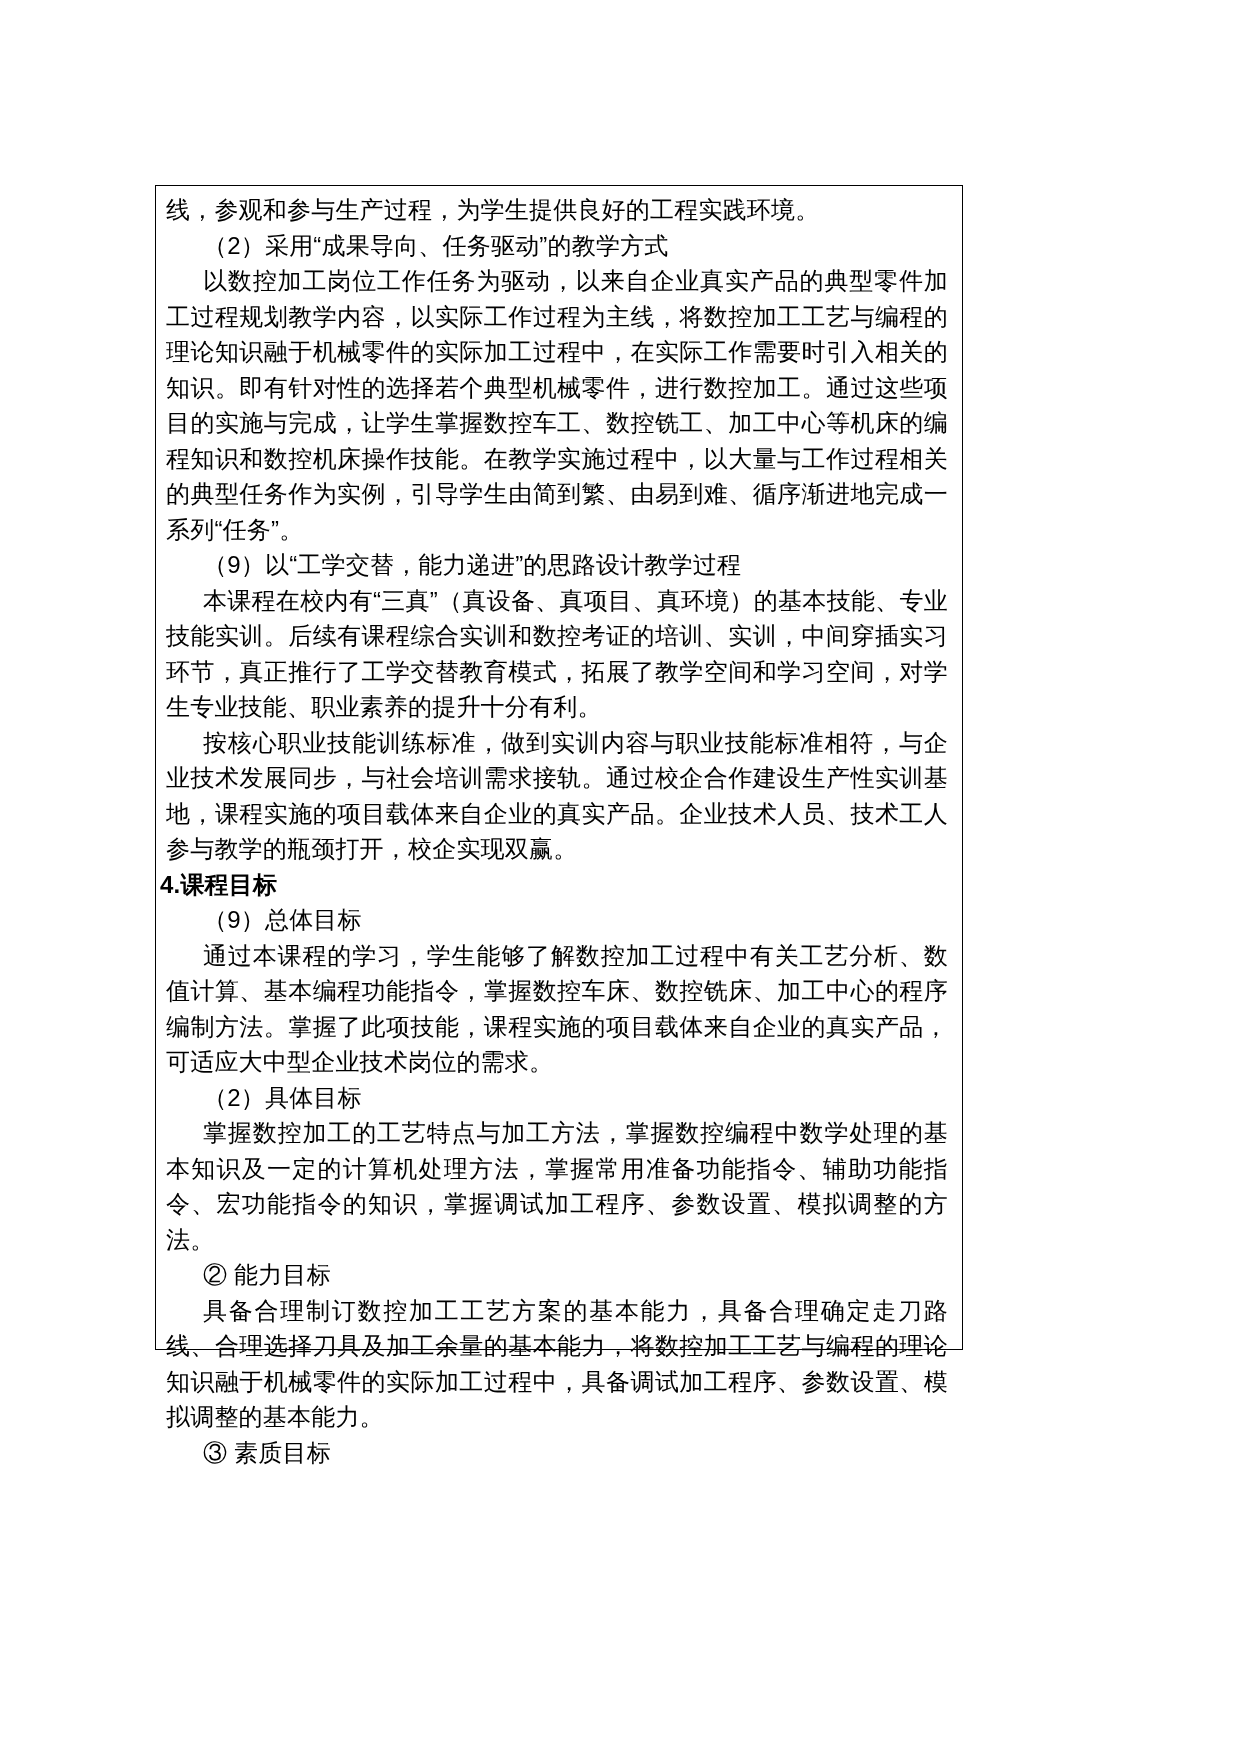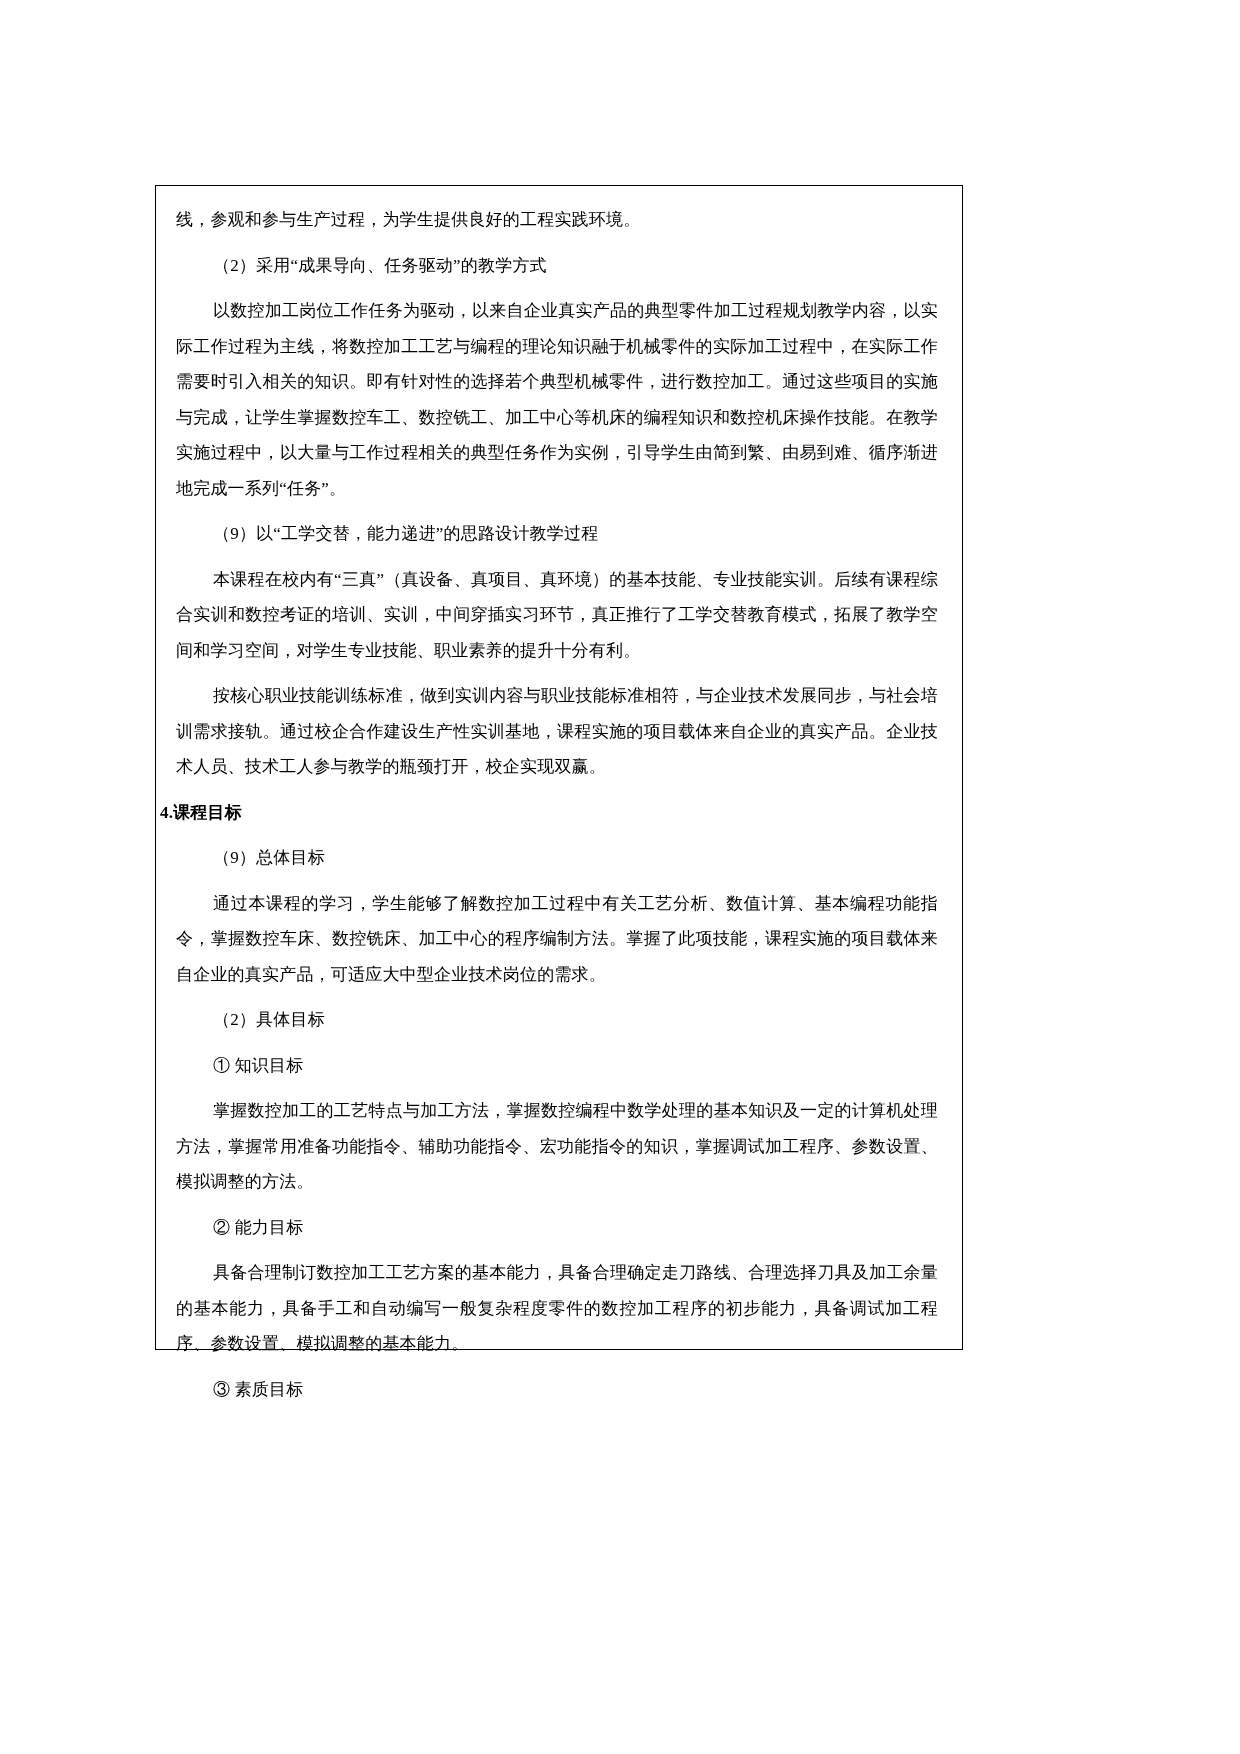--- a/index.html
+++ b/index.html
@@ -30,27 +30,27 @@
   }
   .doc-body {
     position: absolute;
     left: 166px;
     top: 192px;
     width: 790px;
     box-sizing: border-box;
     padding: 0 8px 0 0;
   }
   p {
-    margin: 10px;
-    font-size: 17px;
+    margin: 0;
+    font-size: 24px;
     line-height: 35.5px;
     letter-spacing: 0.2px;
     text-align: justify;
     text-justify: inter-ideograph;
-    font-family: Liberation Serif, serif;
+    font-family: Liberation Sans, sans-serif;
   }
   p.indent {
     text-indent: 37px;
   }
   p.section-head {
     font-weight: bold;
     text-indent: 0;
     margin-left: -6px;
   }
   p.sub-head {
@@ -66,19 +66,18 @@
     <p class="plain">线，参观和参与生产过程，为学生提供良好的工程实践环境。</p>
     <p class="sub-head">（2）采用“成果导向、任务驱动”的教学方式</p>
     <p class="indent">以数控加工岗位工作任务为驱动，以来自企业真实产品的典型零件加工过程规划教学内容，以实际工作过程为主线，将数控加工工艺与编程的理论知识融于机械零件的实际加工过程中，在实际工作需要时引入相关的知识。即有针对性的选择若个典型机械零件，进行数控加工。通过这些项目的实施与完成，让学生掌握数控车工、数控铣工、加工中心等机床的编程知识和数控机床操作技能。在教学实施过程中，以大量与工作过程相关的典型任务作为实例，引导学生由简到繁、由易到难、循序渐进地完成一系列“任务”。</p>
     <p class="sub-head">（9）以“工学交替，能力递进”的思路设计教学过程</p>
     <p class="indent">本课程在校内有“三真”（真设备、真项目、真环境）的基本技能、专业技能实训。后续有课程综合实训和数控考证的培训、实训，中间穿插实习环节，真正推行了工学交替教育模式，拓展了教学空间和学习空间，对学生专业技能、职业素养的提升十分有利。</p>
     <p class="indent">按核心职业技能训练标准，做到实训内容与职业技能标准相符，与企业技术发展同步，与社会培训需求接轨。通过校企合作建设生产性实训基地，课程实施的项目载体来自企业的真实产品。企业技术人员、技术工人参与教学的瓶颈打开，校企实现双赢。</p>
     <p class="section-head">4.课程目标</p>
     <p class="sub-head">（9）总体目标</p>
     <p class="indent">通过本课程的学习，学生能够了解数控加工过程中有关工艺分析、数值计算、基本编程功能指令，掌握数控车床、数控铣床、加工中心的程序编制方法。掌握了此项技能，课程实施的项目载体来自企业的真实产品，可适应大中型企业技术岗位的需求。</p>
     <p class="sub-head">（2）具体目标</p>
-    <p class="sub-head">①  知识目标</p>
     <p class="indent">掌握数控加工的工艺特点与加工方法，掌握数控编程中数学处理的基本知识及一定的计算机处理方法，掌握常用准备功能指令、辅助功能指令、宏功能指令的知识，掌握调试加工程序、参数设置、模拟调整的方法。</p>
     <p class="sub-head">②  能力目标</p>
-    <p class="indent">具备合理制订数控加工工艺方案的基本能力，具备合理确定走刀路线、合理选择刀具及加工余量的基本能力，具备手工和自动编写一般复杂程度零件的数控加工程序的初步能力，具备调试加工程序、参数设置、模拟调整的基本能力。</p>
+    <p class="indent">具备合理制订数控加工工艺方案的基本能力，具备合理确定走刀路线、合理选择刀具及加工余量的基本能力，将数控加工工艺与编程的理论知识融于机械零件的实际加工过程中，具备调试加工程序、参数设置、模拟调整的基本能力。</p>
     <p class="sub-head">③  素质目标</p>
   </div>
 </div>
 
 </body></html>

